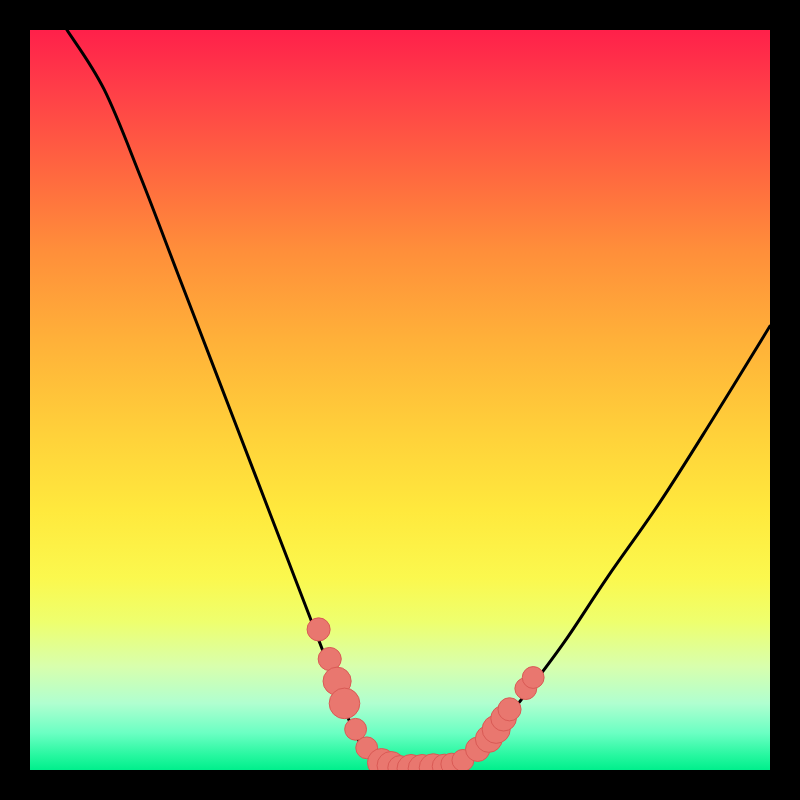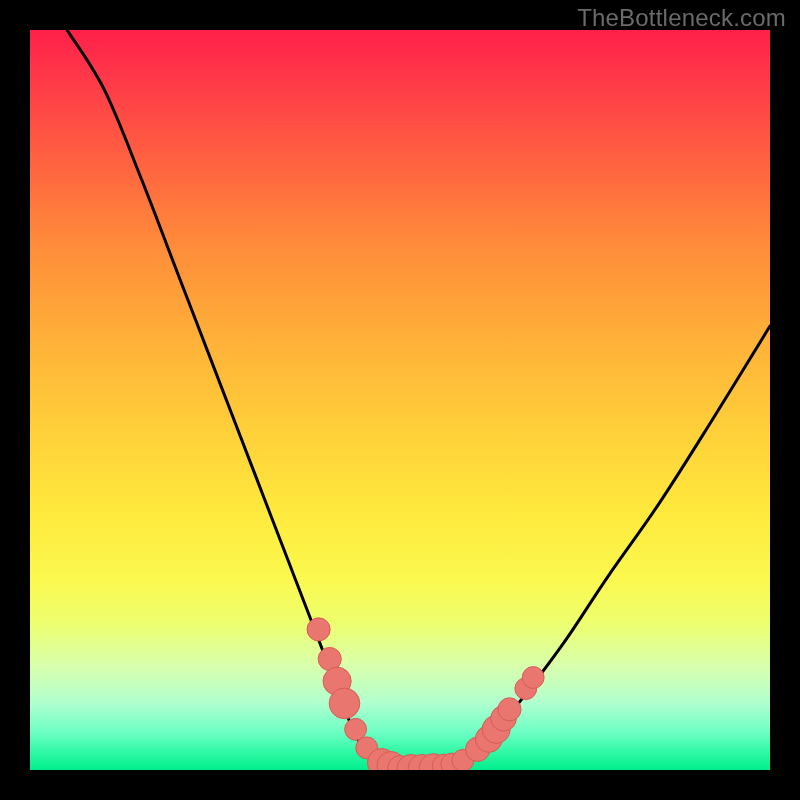--- a/index.html
+++ b/index.html
@@ -45,21 +45,20 @@
   }
   svg.curve {
     position: absolute;
     left: 0; top: 0;
     width: 100%; height: 100%;
   }
 </style>
 </head>
 <body>
 <div class="frame">
-  <div class="watermark">TheBottleneck.com</div>
   <div class="plot">
     <svg class="curve" viewBox="0 0 740 740" preserveAspectRatio="none">
       <path id="left-branch" fill="none" stroke="#000" stroke-width="3" stroke-linecap="round" d="M 37.00 0.00 C 43.48 10.36, 61.05 33.30, 74.00 59.20 C 86.95 85.10, 98.05 115.63, 111.00 148.00 C 123.95 180.38, 135.05 210.53, 148.00 244.20 C 160.95 277.87, 172.05 306.73, 185.00 340.40 C 197.95 374.07, 209.05 402.93, 222.00 436.60 C 234.95 470.27, 246.05 499.13, 259.00 532.80 C 271.95 566.47, 285.64 601.80, 296.00 629.00 C 306.36 656.20, 311.72 672.66, 318.20 688.20 C 324.68 703.74, 327.82 710.03, 333.00 717.80 C 338.18 725.57, 345.21 730.01, 347.80 732.60"></path>
       <path id="right-branch" fill="none" stroke="#000" stroke-width="3" stroke-linecap="round" d="M 436.60 732.60 C 440.48 728.72, 449.74 720.76, 458.80 710.40 C 467.87 700.04, 475.45 690.24, 488.40 673.40 C 501.35 656.56, 517.26 636.22, 532.80 614.20 C 548.34 592.19, 560.37 572.21, 577.20 547.60 C 594.04 523.00, 610.87 500.80, 629.00 473.60 C 647.13 446.41, 661.38 423.28, 680.80 392.20 C 700.23 361.12, 729.64 312.84, 740.00 296.00"></path>
       <path id="valley-floor" fill="none" stroke="#000" stroke-width="3" stroke-linecap="round" d="M 347.80 732.60 C 350.39 733.51, 357.42 736.49, 362.60 737.78 C 367.78 739.07, 372.22 739.61, 377.40 740.00 C 382.58 740.39, 387.02 740.00, 392.20 740.00 C 397.38 740.00, 401.82 740.39, 407.00 740.00 C 412.18 739.61, 416.62 739.07, 421.80 737.78 C 426.98 736.49, 434.01 733.51, 436.60 732.60"></path>
       <g id="dots">
           <circle cx="288.60" cy="599.40" r="11.55" fill="#e9776f" stroke="#d95a55" stroke-width="1"></circle>
           <circle cx="299.70" cy="629.00" r="11.55" fill="#e9776f" stroke="#d95a55" stroke-width="1"></circle>
           <circle cx="307.10" cy="651.20" r="14.06" fill="#e9776f" stroke="#d95a55" stroke-width="1"></circle>
           <circle cx="314.50" cy="673.40" r="15.32" fill="#e9776f" stroke="#d95a55" stroke-width="1"></circle>

